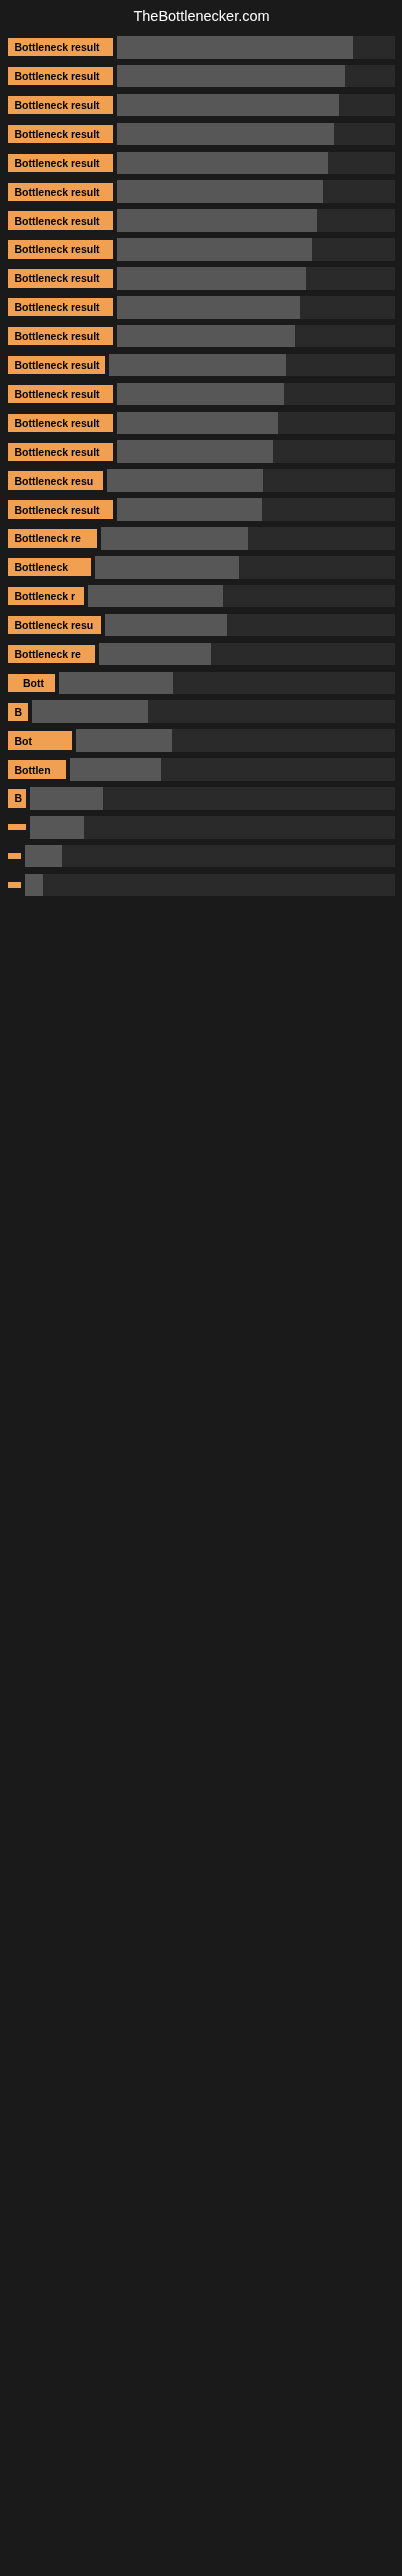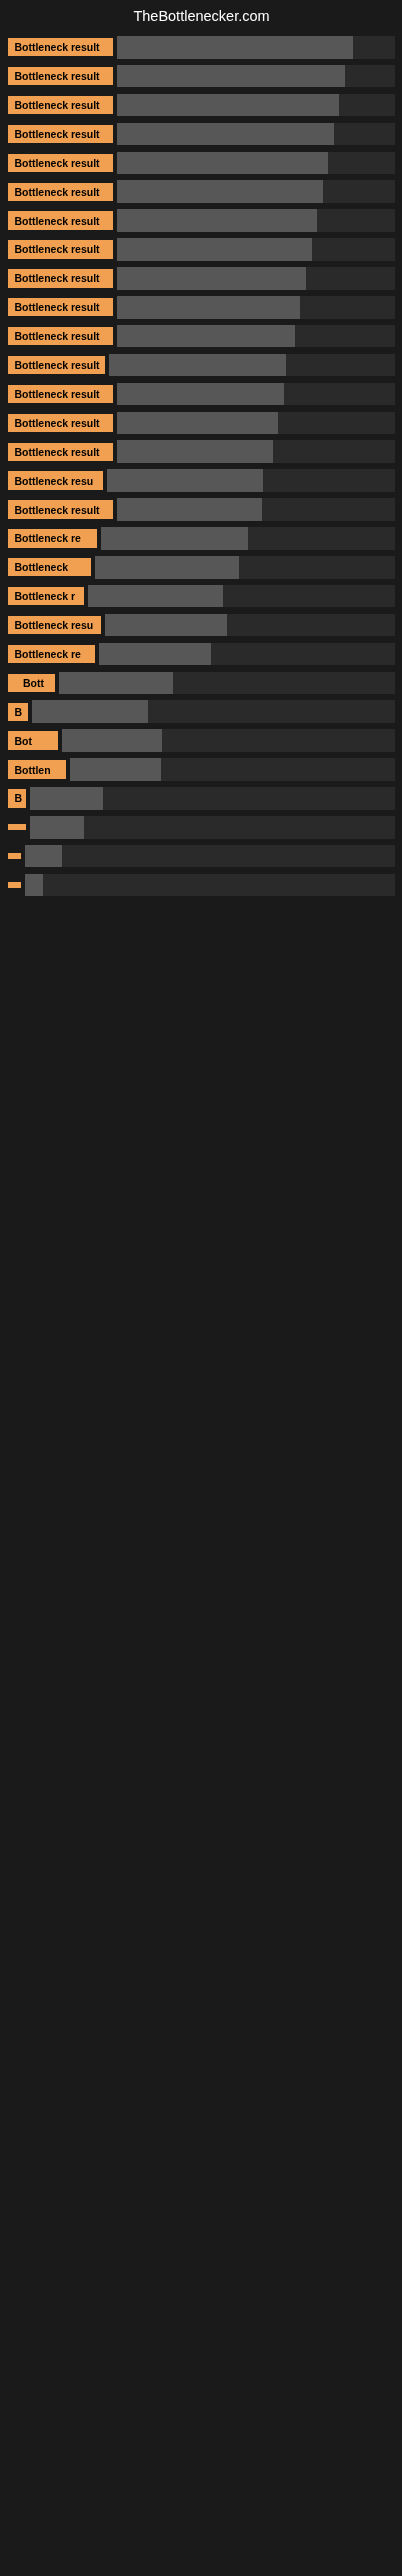--- a/index.html
+++ b/index.html
@@ -83,21 +83,21 @@
     .item-18 .bottleneck-badge { width: 89px; }
     .item-19 .bottleneck-badge { width: 83px; }
     .item-20 .bottleneck-badge { width: 87px; }
     .item-21 .bottleneck-badge { width: 76px; }
     .item-22 .bottleneck-badge { width: 93px; }
     .item-23 .bottleneck-badge { width: 64px; }
     .item-24 .bottleneck-badge { width: 87px; }
     .item-25 .bottleneck-badge { width: 55px; }
     .item-26 .bottleneck-badge { width: 47px; padding-left: 15px; }
     .item-27 .bottleneck-badge { width: 20px; }
-    .item-28 .bottleneck-badge { width: 50px; }
+    .item-28 .bottleneck-badge { width: 64px; }
     .item-29 .bottleneck-badge { width: 58px; }
     .item-30 .bottleneck-badge { width: 17.7px; }
     .item-31 .bottleneck-badge { width: 17.7px; font-size: 8.9px; }
     .item-32 .bottleneck-badge { width: 9.7px; font-size: 7.2px; }
     .item-33 .bottleneck-badge { width: 8px; font-size: 6.4px; }
   </style>
 </head>
 <body>
 
 <div class="site-title">TheBottlenecker.com</div>

